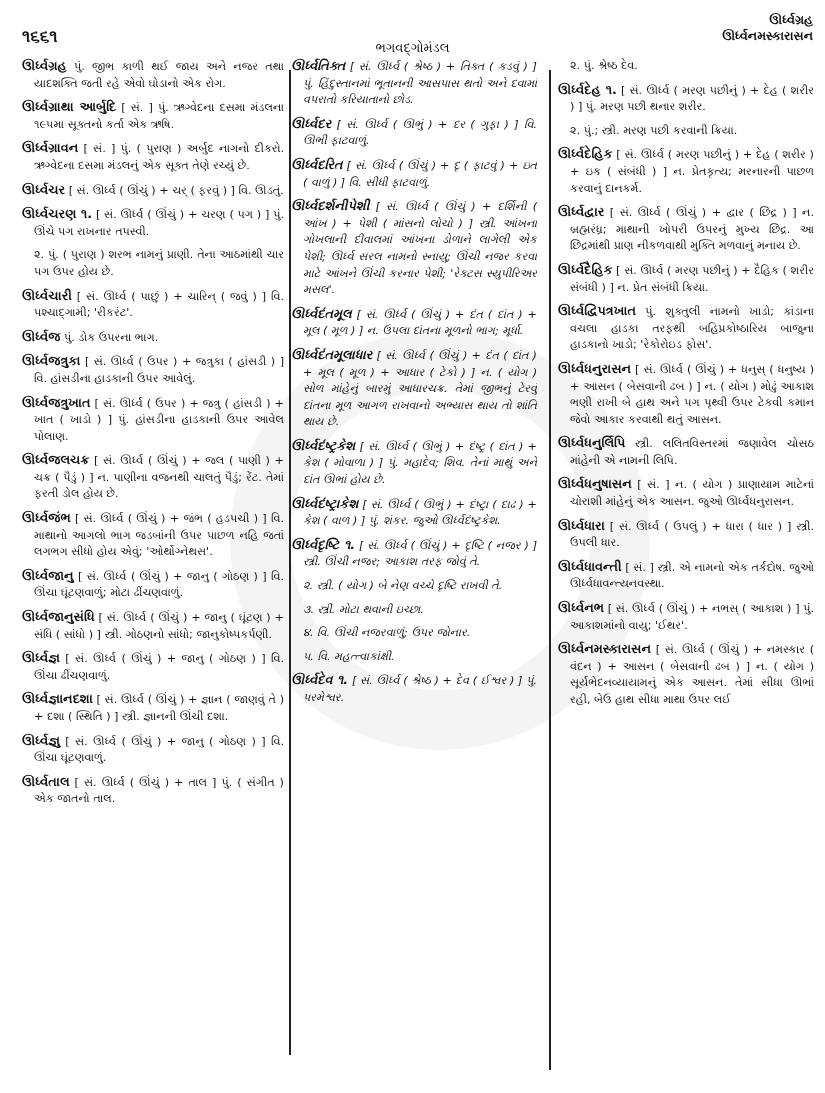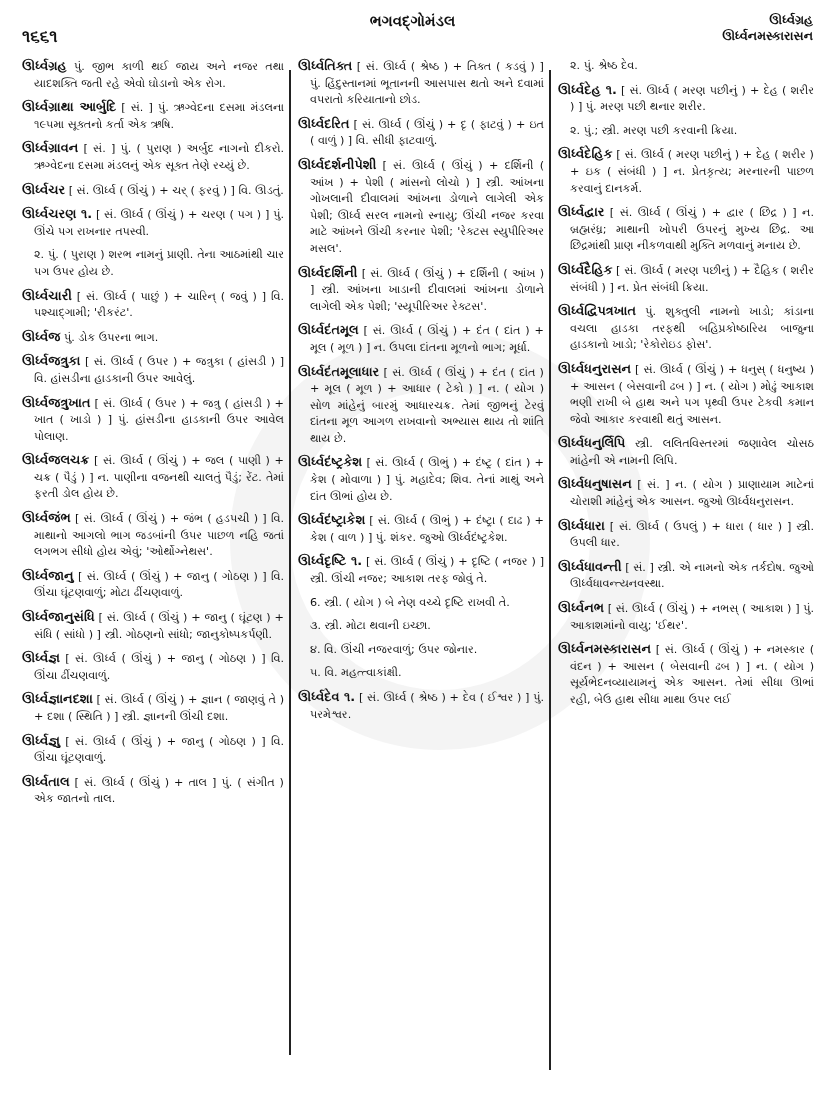--- a/index.html
+++ b/index.html
@@ -4,26 +4,26 @@
 <style>
   * { box-sizing: border-box; margin: 0; padding: 0; }
   html, body { width: 825px; height: 1093px; background: #ffffff; overflow: hidden; }
   body { font-family: "DejaVu Sans", sans-serif; color: #111; position: relative; }
   .watermark {
     position: absolute; left: 230px; top: 330px; width: 420px; height: 420px;
     border-radius: 50%; border: 60px solid #f0f0f0; opacity: 0.7; z-index: 0;
   }
   .header { position: absolute; top: 0; left: 0; width: 825px; height: 56px; z-index: 2; }
   .pagenum { position: absolute; left: 22px; top: 26px; font-size: 17px; font-weight: bold; }
-  .book-title { position: absolute; left: 0; width: 825px; top: 12px; text-align: center; font-size: 15px; font-weight: bold; }
+  .book-title { position: absolute; left: 0; width: 825px; top: 40px; text-align: center; font-size: 13px; font-weight: normal; }
   .guide { position: absolute; right: 12px; top: 12px; text-align: right; font-size: 12.5px; font-weight: bold; line-height: 16px; }
   .cols { position: absolute; top: 58px; left: 0; width: 719px; height: 1035px; z-index: 1; }
   .col { position: absolute; top: 0; bottom: 0; overflow: hidden; }
   .col.c1 { left: 22px; width: 262px; }
-  .col.c2 { left: 298px; width: 246px; }
+  .col.c2 { left: 291px; width: 246px; font-style: italic; }
   .col.c3 { left: 558px; width: 256px; }
   .divider { position: absolute; width: 2px; background: #222; }
   .divider.d1 { left: 289px; top: 70px; height: 985px; }
   .divider.d2 { left: 549px; top: 70px; height: 1000px; }
   .entry { font-size: 11.2px; line-height: 16.6px; margin-bottom: 7px; text-align: justify; text-indent: -12px; padding-left: 12px; }
   .entry .hw { font-weight: bold; font-size: 12.8px; }
   .entry .def { }
   .sense { font-size: 11.2px; line-height: 16.6px; margin-bottom: 7px; padding-left: 12px; text-align: justify; }
 </style>
 </head>
@@ -59,29 +59,29 @@
       <p class="entry"><span class="hw">ઊર્ધ્વજંભ</span><span class="def"> [ સં. ઊર્ધ્વ ( ઊંચું ) + જંભ ( હડપચી ) ] વિ. માથાનો આગલો ભાગ જડબાંની ઉપર પાછળ નહિ જતાં લગભગ સીધો હોય એવું; 'ઓર્થોગ્નેથસ'.</span></p>
       <p class="entry"><span class="hw">ઊર્ધ્વજાનુ</span><span class="def"> [ સં. ઊર્ધ્વ ( ઊંચું ) + જાનુ ( ગોઠણ ) ] વિ. ઊંચા ઘૂંટણવાળું; મોટા ઢીંચણવાળું.</span></p>
       <p class="entry"><span class="hw">ઊર્ધ્વજાનુસંધિ</span><span class="def"> [ સં. ઊર્ધ્વ ( ઊંચું ) + જાનુ ( ઘૂંટણ ) + સંધિ ( સાંધો ) ] સ્ત્રી. ગોઠણનો સાંધો; જાનુકોષ્પકર્પણી.</span></p>
       <p class="entry"><span class="hw">ઊર્ધ્વજ્ઞ</span><span class="def"> [ સં. ઊર્ધ્વ ( ઊંચું ) + જાનુ ( ગોઠણ ) ] વિ. ઊંચા ઢીંચણવાળું.</span></p>
       <p class="entry"><span class="hw">ઊર્ધ્વજ્ઞાનદશા</span><span class="def"> [ સં. ઊર્ધ્વ ( ઊંચું ) + જ્ઞાન ( જાણવું તે ) + દશા ( સ્થિતિ ) ] સ્ત્રી. જ્ઞાનની ઊંચી દશા.</span></p>
       <p class="entry"><span class="hw">ઊર્ધ્વજ્ઞુ</span><span class="def"> [ સં. ઊર્ધ્વ ( ઊંચું ) + જાનુ ( ગોઠણ ) ] વિ. ઊંચા ઘૂંટણવાળું.</span></p>
       <p class="entry"><span class="hw">ઊર્ધ્વતાલ</span><span class="def"> [ સં. ઊર્ધ્વ ( ઊંચું ) + તાલ ] પું. ( સંગીત ) એક જાતનો તાલ.</span></p>
     </div>
   <div class="col c2">
       <p class="entry"><span class="hw">ઊર્ધ્વતિક્ત</span><span class="def"> [ સં. ઊર્ધ્વ ( શ્રેષ્ઠ ) + તિક્ત ( કડવું ) ] પું. હિંદુસ્તાનમાં ભૂતાનની આસપાસ થતો અને દવામાં વપરાતો કરિયાતાનો છોડ.</span></p>
+      <p class="entry"><span class="hw">ઊર્ધ્વદર</span><span class="def"> [ સં. ઊર્ધ્વ ( ઊભું ) + દર ( ગુફા ) ] વિ. ઊભી ફાટવાળું.</span></p>
       <p class="entry"><span class="hw">ઊર્ધ્વદરિત</span><span class="def"> [ સં. ઊર્ધ્વ ( ઊંચું ) + દૃ ( ફાટવું ) + ઇત ( વાળું ) ] વિ. સીધી ફાટવાળું.</span></p>
       <p class="entry"><span class="hw">ઊર્ધ્વદર્શનીપેશી</span><span class="def"> [ સં. ઊર્ધ્વ ( ઊંચું ) + દર્શિની ( આંખ ) + પેશી ( માંસનો લોચો ) ] સ્ત્રી. આંખના ગોખલાની દીવાલમાં આંખના ડોળાને લાગેલી એક પેશી; ઊર્ધ્વ સરલ નામનો સ્નાયુ; ઊંચી નજર કરવા માટે આંખને ઊંચી કરનાર પેશી; 'રેક્ટસ સ્યુપીરિઅર મસલ'.</span></p>
-      <p class="entry"><span class="hw">ઊર્ધ્વદર્શિની</span><span class="def"> [ સં. ઊર્ધ્વ ( ઊંચું ) + દર્શિની ( આંખ ) ] સ્ત્રી. આંખના ખાડાની દીવાલમાં આંખના ડોળાને લાગેલી એક પેશી; 'સ્યૂપીરિઅર રેક્ટસ'.</span></p>
       <p class="entry"><span class="hw">ઊર્ધ્વદંતમૂલ</span><span class="def"> [ સં. ઊર્ધ્વ ( ઊંચું ) + દંત ( દાંત ) + મૂલ ( મૂળ ) ] ન. ઉપલા દાંતના મૂળનો ભાગ; મૂર્ધા.</span></p>
       <p class="entry"><span class="hw">ઊર્ધ્વદંતમૂલાધાર</span><span class="def"> [ સં. ઊર્ધ્વ ( ઊંચું ) + દંત ( દાંત ) + મૂલ ( મૂળ ) + આધાર ( ટેકો ) ] ન. ( યોગ ) સોળ માંહેનું બારમું આધારચક્ર. તેમાં જીભનું ટેરવું દાંતના મૂળ આગળ રાખવાનો અભ્યાસ થાય તો શાંતિ થાય છે.</span></p>
       <p class="entry"><span class="hw">ઊર્ધ્વદંષ્ટ્રકેશ</span><span class="def"> [ સં. ઊર્ધ્વ ( ઊભું ) + દંષ્ટ્ર ( દાંત ) + કેશ ( મોવાળા ) ] પું. મહાદેવ; શિવ. તેનાં માથું અને દાંત ઊભાં હોય છે.</span></p>
       <p class="entry"><span class="hw">ઊર્ધ્વદંષ્ટ્રાકેશ</span><span class="def"> [ સં. ઊર્ધ્વ ( ઊભું ) + દંષ્ટ્રા ( દાઢ ) + કેશ ( વાળ ) ] પું. શંકર. જુઓ ઊર્ધ્વદંષ્ટ્રકેશ.</span></p>
       <p class="entry"><span class="hw">ઊર્ધ્વદૃષ્ટિ ૧.</span><span class="def"> [ સં. ઊર્ધ્વ ( ઊંચું ) + દૃષ્ટિ ( નજર ) ] સ્ત્રી. ઊંચી નજર; આકાશ તરફ જોવું તે.</span></p>
-      <p class="sense">6. સ્ત્રી. ( યોગ ) બે નેણ વચ્ચે દૃષ્ટિ રાખવી તે.</p>
+      <p class="sense">૨. સ્ત્રી. ( યોગ ) બે નેણ વચ્ચે દૃષ્ટિ રાખવી તે.</p>
       <p class="sense">૩. સ્ત્રી. મોટા થવાની ઇચ્છા.</p>
       <p class="sense">૪. વિ. ઊંચી નજરવાળું; ઉપર જોનાર.</p>
       <p class="sense">૫. વિ. મહત્ત્વાકાંક્ષી.</p>
       <p class="entry"><span class="hw">ઊર્ધ્વદેવ ૧.</span><span class="def"> [ સં. ઊર્ધ્વ ( શ્રેષ્ઠ ) + દેવ ( ઈશ્વર ) ] પું. પરમેશ્વર.</span></p>
     </div>
   <div class="col c3">
       <p class="sense">૨. પું. શ્રેષ્ઠ દેવ.</p>
       <p class="entry"><span class="hw">ઊર્ધ્વદેહ ૧.</span><span class="def"> [ સં. ઊર્ધ્વ ( મરણ પછીનું ) + દેહ ( શરીર ) ] પું. મરણ પછી થનાર શરીર.</span></p>
       <p class="sense">૨. પું.; સ્ત્રી. મરણ પછી કરવાની ક્રિયા.</p>
       <p class="entry"><span class="hw">ઊર્ધ્વદેહિક</span><span class="def"> [ સં. ઊર્ધ્વ ( મરણ પછીનું ) + દેહ ( શરીર ) + ઇક ( સંબંધી ) ] ન. પ્રેતકૃત્ય; મરનારની પાછળ કરવાનું દાનકર્મ.</span></p>

